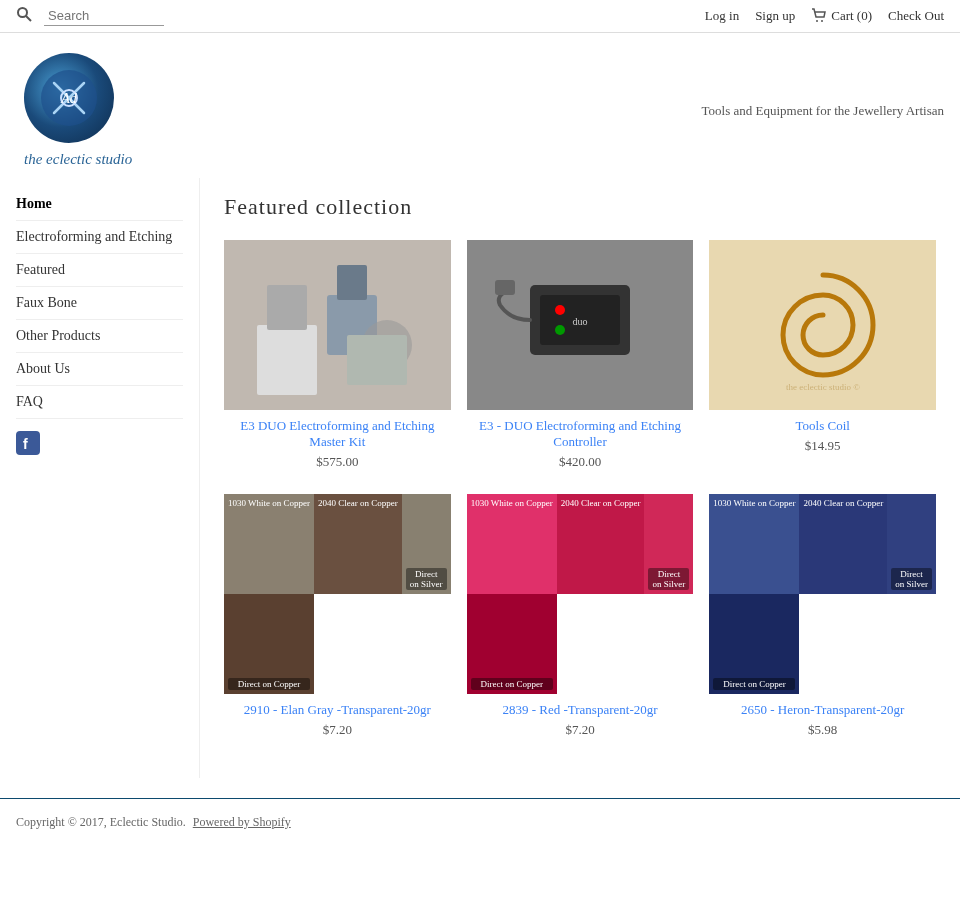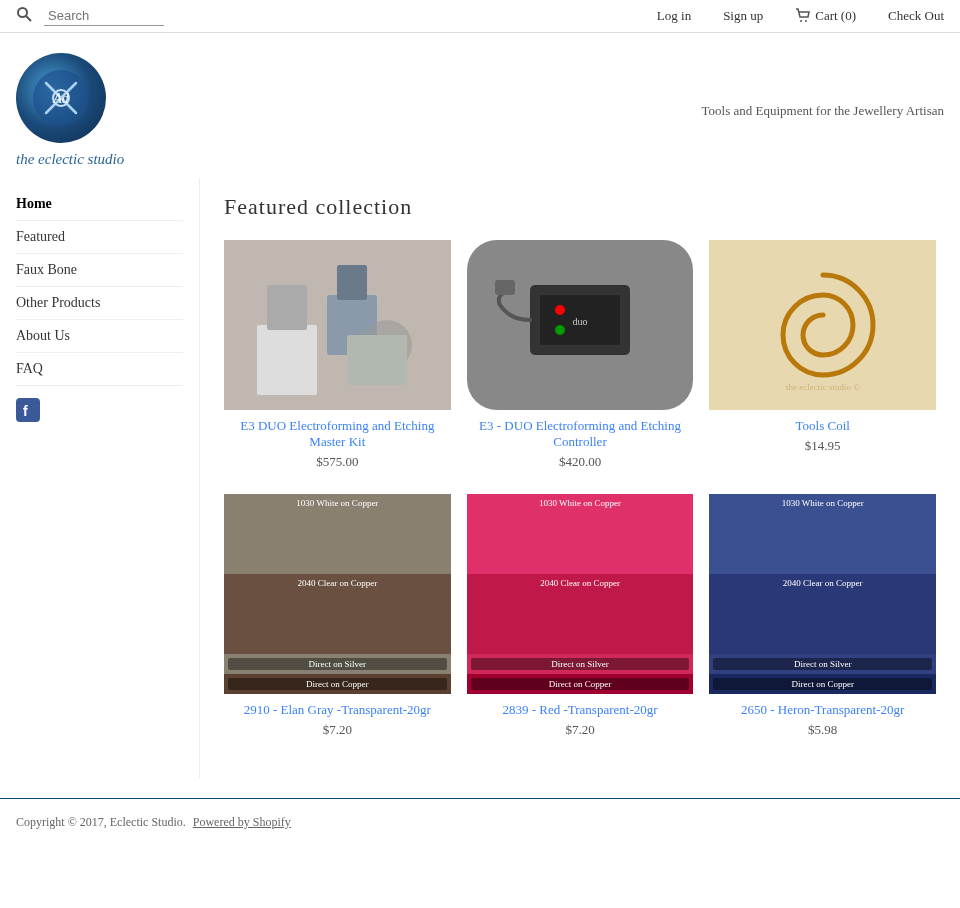--- a/index.html
+++ b/index.html
@@ -26,40 +26,41 @@
       border-bottom: 1px solid #999;
       outline: none;
       font-size: 13px;
       width: 120px;
       padding: 2px 4px;
     }
     .top-nav {
       margin-left: auto;
       display: flex;
       align-items: flex-start;
-      gap: 32px;
+      gap: 16px;
     }
     .top-nav a {
       text-decoration: none;
       color: #333;
       font-size: 13px;
     }
     .cart-icon-area {
       display: flex;
       align-items: center;
       gap: 4px;
       font-size: 13px;
     }
 
     
     .brand-header {
       display: flex;
       align-items: center;
       justify-content: space-between;
       padding: 20px 16px 10px 16px;
+      margin-left: 8px;
     }
     .brand-logo-area {
       display: flex;
       flex-direction: column;
       align-items: flex-start;
     }
     .logo-circle {
       width: 90px;
       height: 90px;
       border-radius: 50%;
@@ -171,21 +172,21 @@
       margin-bottom: 24px;
     }
     .swatch-card {
       flex: 1;
       min-width: 180px;
       text-align: center;
       cursor: pointer;
     }
     .swatch-box {
       display: grid;
-      grid-template-columns: 1fr;
+      grid-template-columns: 1fr 1fr 1fr;
       grid-template-rows: 1fr 1fr;
       width: 100%;
       height: 200px;
       margin-bottom: 8px;
       position: relative;
     }
 
     
     .footer {
       border-top: 1px solid #0c4a6e;
@@ -242,20 +243,21 @@
     </div>
     <span class="brand-name">the eclectic studio</span>
   </div>
   <span class="tagline">Tools and Equipment for the Jewellery Artisan</span>
 </div>
 
 <div class="main-layout">
 
   <nav class="sidebar">
     <a href="#" class="sidebar-item active">Home</a>
+    <a href="#" class="sidebar-item">Electroforming and Etching</a>
     <a href="#" class="sidebar-item">Featured</a>
     <a href="#" class="sidebar-item">Faux Bone</a>
     <a href="#" class="sidebar-item">Other Products</a>
     <a href="#" class="sidebar-item">About Us</a>
     <a href="#" class="sidebar-item">FAQ</a>
     <div class="sidebar-facebook">
       <svg width="24" height="24" viewBox="0 0 24 24" fill="#3b5998">
         <rect width="24" height="24" rx="4" fill="#3b5998"></rect>
         <text x="7" y="18" fill="#fff" font-size="14" font-family="Arial" font-weight="bold">f</text>
       </svg>
@@ -277,21 +279,21 @@
             <rect x="90" y="20" width="30" height="35" fill="#6a7a8a" rx="2"></rect>
             <circle cx="140" cy="100" r="25" fill="#999" opacity="0.6"></circle>
             <rect x="100" y="90" width="60" height="50" fill="#b0b8b0" rx="2"></rect>
           </svg>
         </div>
         <div class="product-name">E3 DUO Electroforming and Etching Master Kit</div>
         <div class="product-price">$575.00</div>
       </div>
 
       <div class="product-card">
-        <div class="product-image-box" style="background: #888; position:relative;border-radius:30px;">
+        <div class="product-image-box" style="background: #888; position:relative;">
           <svg width="180" height="160" viewBox="0 0 180 160">
 
             <rect x="40" y="40" width="100" height="70" fill="#333" rx="5"></rect>
             <rect x="50" y="50" width="80" height="50" fill="#222" rx="3"></rect>
 
             <circle cx="70" cy="65" r="5" fill="#f00"></circle>
             <circle cx="70" cy="85" r="5" fill="#090"></circle>
 
             <text x="90" y="80" text-anchor="middle" fill="#ccc" font-size="10">duo</text>
 

